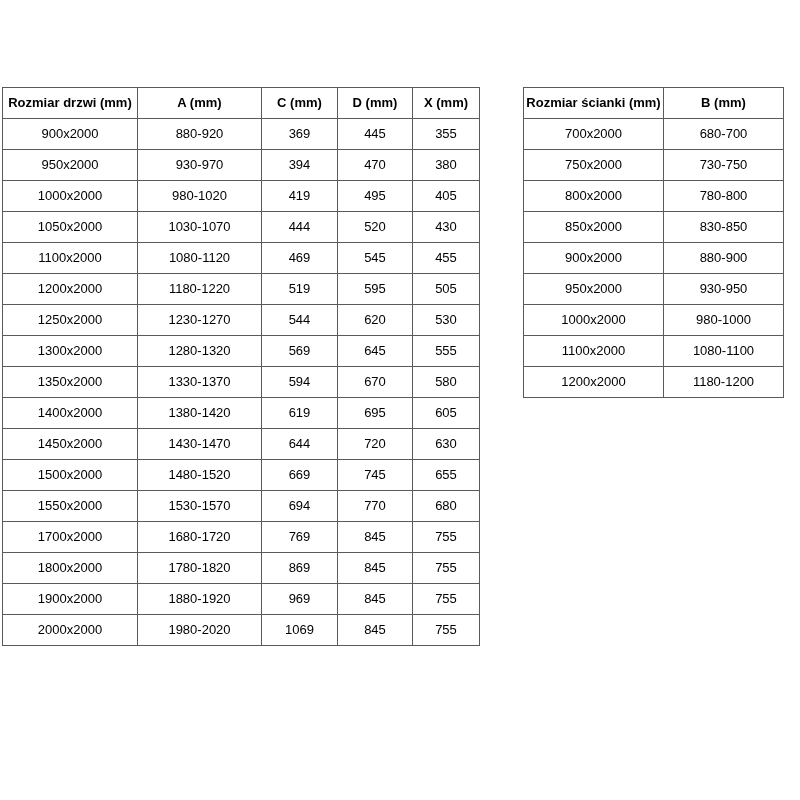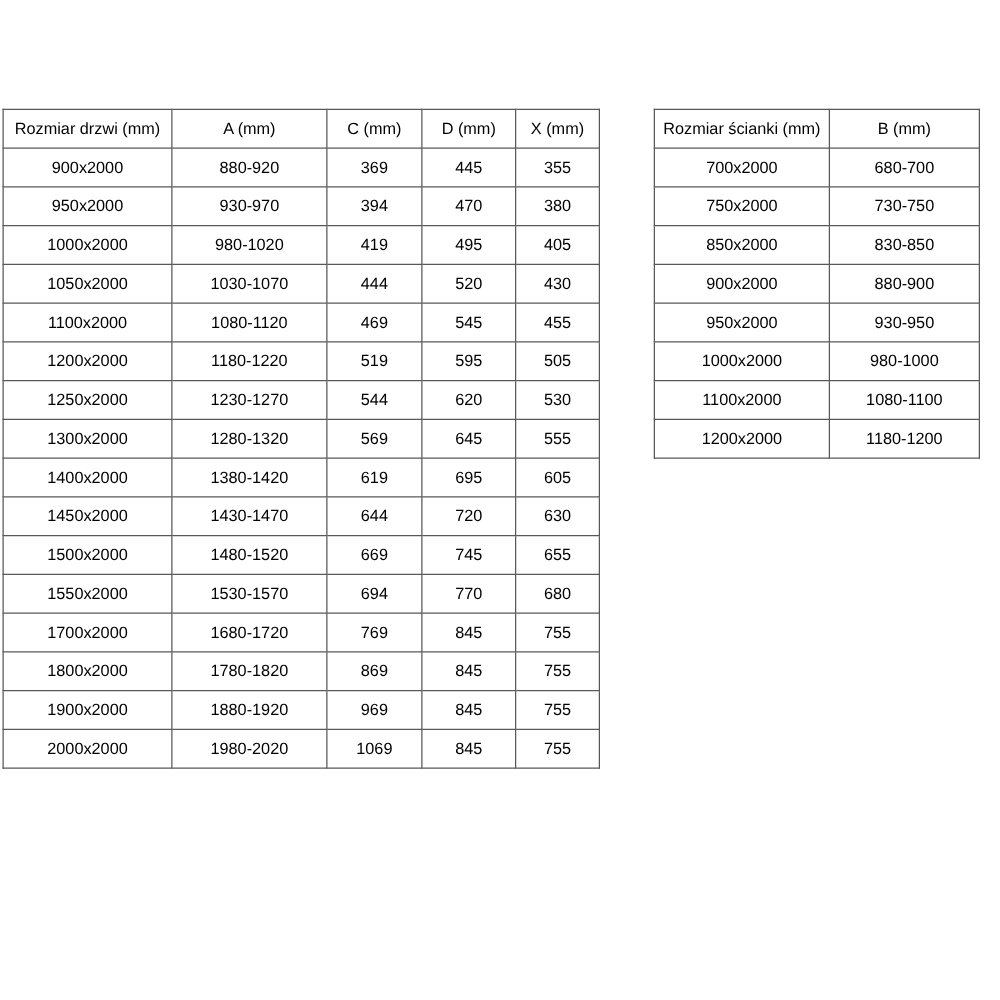--- a/index.html
+++ b/index.html
@@ -26,21 +26,21 @@
     text-align: center;
     vertical-align: middle;
     height: 30px;
     padding: 0;
     font-size: 13px;
     line-height: 30px;
     overflow: hidden;
     white-space: nowrap;
   }
   table.spec-table th {
-    font-weight: normal;
+    font-weight: bold;
   }
   #door-table {
     top: 87px;
     left: 2px;
     width: 477px;
   }
   #wall-table {
     top: 87px;
     left: 523px;
     width: 260px;
@@ -117,20 +117,27 @@
         <td>530</td>
       </tr>
       <tr>
         <td>1300x2000</td>
         <td>1280-1320</td>
         <td>569</td>
         <td>645</td>
         <td>555</td>
       </tr>
       <tr>
+        <td>1350x2000</td>
+        <td>1330-1370</td>
+        <td>594</td>
+        <td>670</td>
+        <td>580</td>
+      </tr>
+      <tr>
         <td>1400x2000</td>
         <td>1380-1420</td>
         <td>619</td>
         <td>695</td>
         <td>605</td>
       </tr>
       <tr>
         <td>1450x2000</td>
         <td>1430-1470</td>
         <td>644</td>
@@ -196,20 +203,24 @@
   <tbody>
       <tr>
         <td>700x2000</td>
         <td>680-700</td>
       </tr>
       <tr>
         <td>750x2000</td>
         <td>730-750</td>
       </tr>
       <tr>
+        <td>800x2000</td>
+        <td>780-800</td>
+      </tr>
+      <tr>
         <td>850x2000</td>
         <td>830-850</td>
       </tr>
       <tr>
         <td>900x2000</td>
         <td>880-900</td>
       </tr>
       <tr>
         <td>950x2000</td>
         <td>930-950</td>

